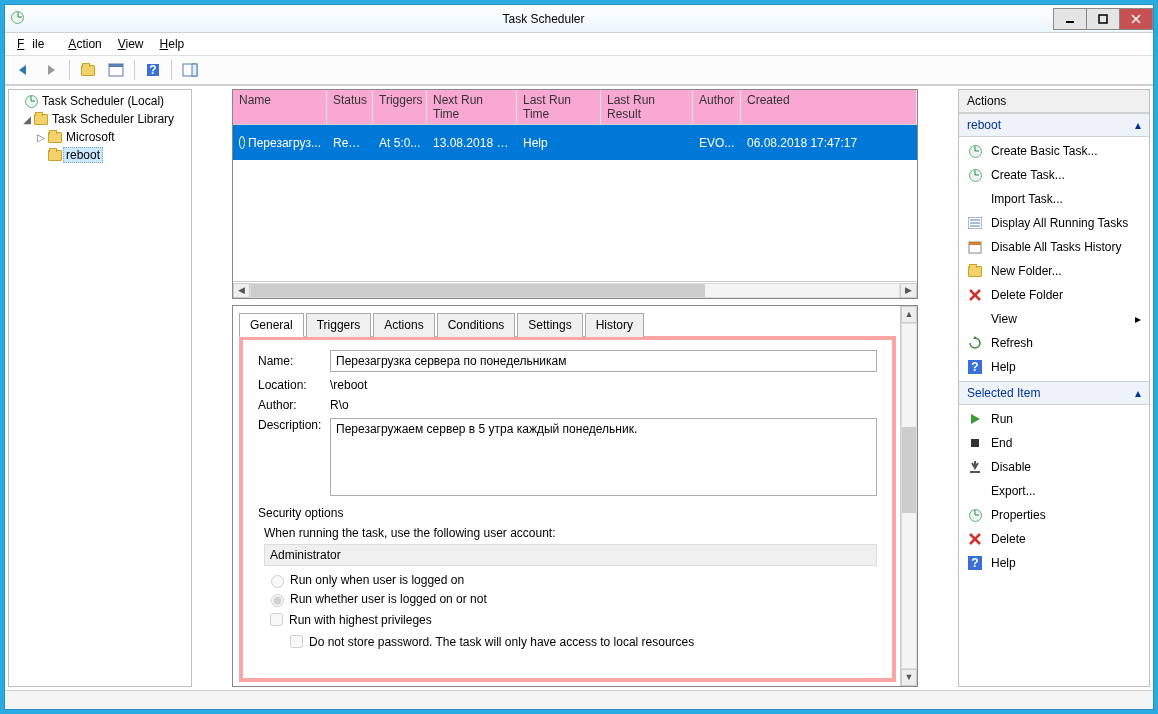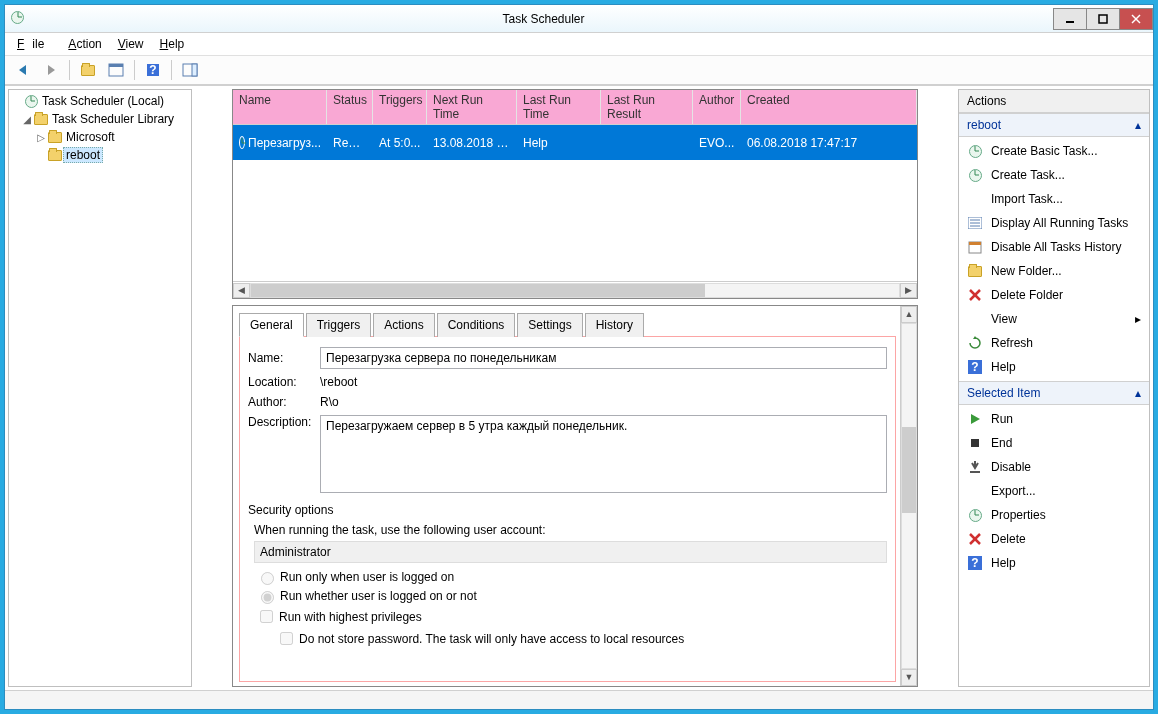--- a/index.html
+++ b/index.html
@@ -32,21 +32,21 @@
 .grid-row div { padding: 0 6px; overflow: hidden; text-overflow: ellipsis; white-space: nowrap; }
 .grid-scroll { height: 17px; border-top: 1px solid #ccc; display: flex; align-items: center; }
 .grid-scroll .arrow { width: 17px; height: 15px; background: #eee; border: 1px solid #ccc; text-align: center; line-height: 13px; font-size: 9px; color: #555;}
 .grid-scroll .track { flex: 1; background: #f4f4f4; height: 15px; position: relative; border: 1px solid #ddd;}
 .grid-scroll .thumb { position: absolute; left: 0; width: 70%; height: 100%; background: #cdcdcd; }
 .tabs-wrap { flex: 1; border: 1px solid #888; background: #fff; margin-top: 6px; display: flex; min-height: 0; }
 .tabs-inner { flex:1; display:flex; flex-direction:column; padding: 6px 4px 4px 6px; min-height:0;}
 .tabstrip { display: flex; }
 .tab { padding: 4px 10px; border: 1px solid #aaa; border-bottom: none; background: #f0f0f0; margin-right: 2px; position: relative; top: 1px; }
 .tab.active { background: #fff; border-bottom: 1px solid #fff; z-index: 2; }
-.tabbody { border: 1px solid #fca5a5; flex: 1; padding: 10px 8px; overflow: auto; }
+.tabbody { border: 4px solid #fca5a5; flex: 1; padding: 10px 15px; overflow: auto; }
 .field-row { display: flex; align-items: center; margin-bottom: 6px; }
 .field-row label { width: 72px; }
 .field-row .val { flex: 1; }
 .txt { border: 1px solid #abadb3; padding: 3px 5px; background: #fff; }
 .txtarea { border: 1px solid #abadb3; padding: 3px 5px; background: #fff; height: 78px; }
 .vscroll { width: 17px; background: #f0f0f0; border-left: 1px solid #ccc; display:flex; flex-direction:column;}
 .vscroll .arrow { height:17px; background:#eee; border:1px solid #ccc; text-align:center; font-size:9px; line-height:14px; color:#555;}
 .vscroll .track { flex:1; background:#f4f4f4; position:relative; border:1px solid #ddd;}
 .vscroll .thumb { position:absolute; top:30%; height:25%; width:100%; background:#cdcdcd;}
 .fieldset-label { margin: 10px 0 6px; }

